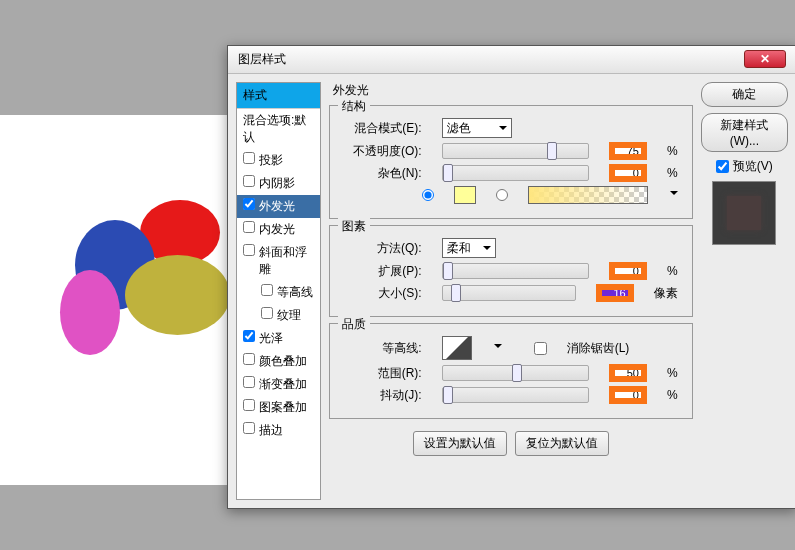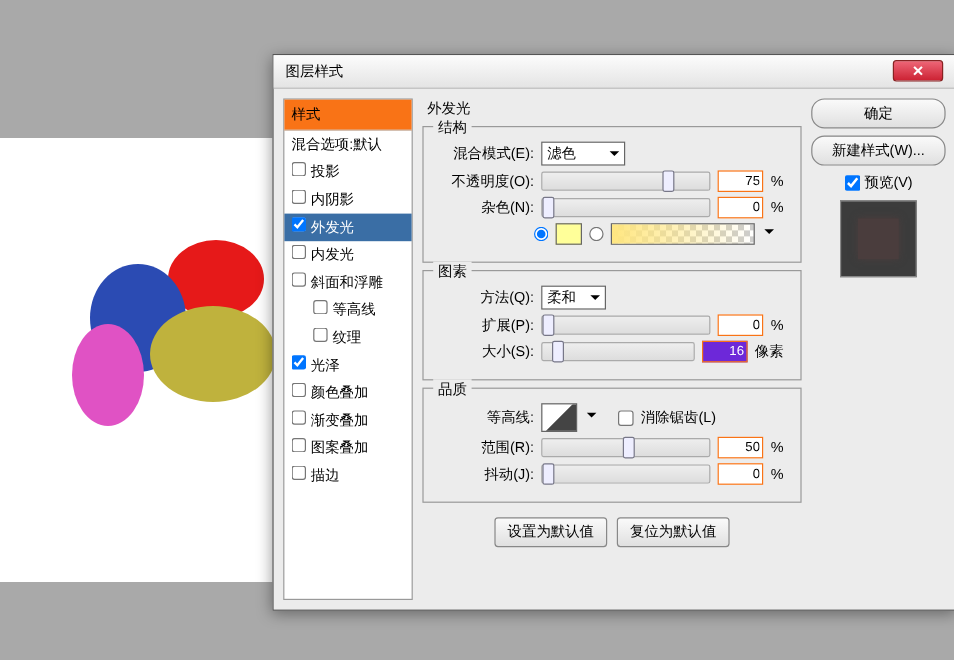--- a/index.html
+++ b/index.html
@@ -4,33 +4,33 @@
 <style>
 * { box-sizing: border-box; margin: 0; padding: 0; font-family: "Microsoft YaHei", sans-serif; font-size: 12px; }
 body { background: #a9a9a9; width: 795px; height: 550px; position: relative; overflow: hidden; }
 .canvas-area { position: absolute; left: 0; top: 115px; width: 230px; height: 370px; background: #fff; }
 .ell { position: absolute; border-radius: 50%; }
 .dialog { position: absolute; left: 227px; top: 45px; width: 570px; height: 464px; background: #ececec; border: 1px solid #555; box-shadow: 0 3px 12px rgba(0,0,0,0.4); }
 .titlebar { height: 28px; background: linear-gradient(#fcfcfc,#e4e4e4); border-bottom: 1px solid #bbb; display: flex; align-items: center; padding-left: 10px; position: relative; }
 .titlebar .close { position: absolute; right: 10px; top: 4px; width: 42px; height: 18px; background: linear-gradient(#e67,#c23); border: 1px solid #822; color: #fff; border-radius: 3px; display: flex; align-items: center; justify-content: center; font-weight: bold; }
 .dlg-body { display: flex; padding: 8px; gap: 8px; height: calc(100% - 28px); }
 .left-panel { width: 108px; border: 1px solid #999; background: #fff; }
-.left-header { background: #f97316; border-bottom: 1px solid #ccc; padding: 4px 6px; }
+.left-header { background: #0ea5e9; border-bottom: 1px solid #ccc; padding: 4px 6px; }
 .style-item { padding: 3px 6px; display: flex; gap: 4px; cursor: pointer; }
 .style-item.sel { background: #3a6ea5; color: #fff; }
 .style-item input[type=checkbox] { width: 12px; height: 12px; }
 .style-item.indent { padding-left: 24px; }
 .mid-panel { flex: 1; display: flex; flex-direction: column; gap: 6px; }
 .fieldset { border: 1px solid #999; padding: 8px 14px 10px; position: relative; }
 .fieldset > .legend { position: absolute; top: -8px; left: 8px; background: #ececec; padding: 0 4px; }
-.row { display: flex; align-items: center; gap: 6px; margin: 4px 0; }
+.row { display: flex; align-items: center; gap: 20px; margin: 4px 0; }
 .row .lbl { width: 78px; text-align: right; }
 .slider { flex: 1; height: 16px; background: linear-gradient(#eee,#ddd); border: 1px solid #aaa; position: relative; border-radius: 2px; }
 .thumb { position: absolute; top: -2px; width: 10px; height: 18px; background: #eef; border: 1px solid #778; border-radius: 2px; }
-.numbox { width: 38px; height: 18px; border: 1px solid #f97316; background: #fff; text-align: right; padding-right: 2px; font-size: 11px; }
+.numbox { width: 38px; height: 18px; border: 6px solid #f97316; background: #fff; text-align: right; padding-right: 2px; font-size: 11px; }
 .numbox.hl { background: #6d28d9; color: #fff; }
 .select { height: 20px; border: 1px solid #666; background: #fff; padding: 0 18px 0 4px; position: relative; display: inline-flex; align-items: flex-end; min-width: 70px; }
 .select::after { content: ""; position: absolute; right: 4px; top: 7px; border: 4px solid transparent; border-top-color: #000; }
 .colorswatch { width: 22px; height: 18px; border: 1px solid #666; }
 .gradbox { width: 120px; height: 18px; border: 1px solid #666; background: repeating-conic-gradient(#ccc 0 25%, #fff 0 50%) 0 0/10px 10px; position: relative; }
 .gradbox::before { content:""; position:absolute; inset:0; background: linear-gradient(90deg, #ffe680, rgba(255,230,128,0)); }
 .radio { width: 12px; height: 12px; }
 .contour-box { width: 30px; height: 24px; border: 1px solid #666; background: linear-gradient(135deg,#fff 49%,#444 51%); }
 .btn-row { display: flex; gap: 8px; justify-content: center; margin-top: 6px; }
 .btn { padding: 3px 10px; border: 1px solid #888; background: linear-gradient(#fafafa,#e0e0e0); border-radius: 3px; cursor: pointer; }

